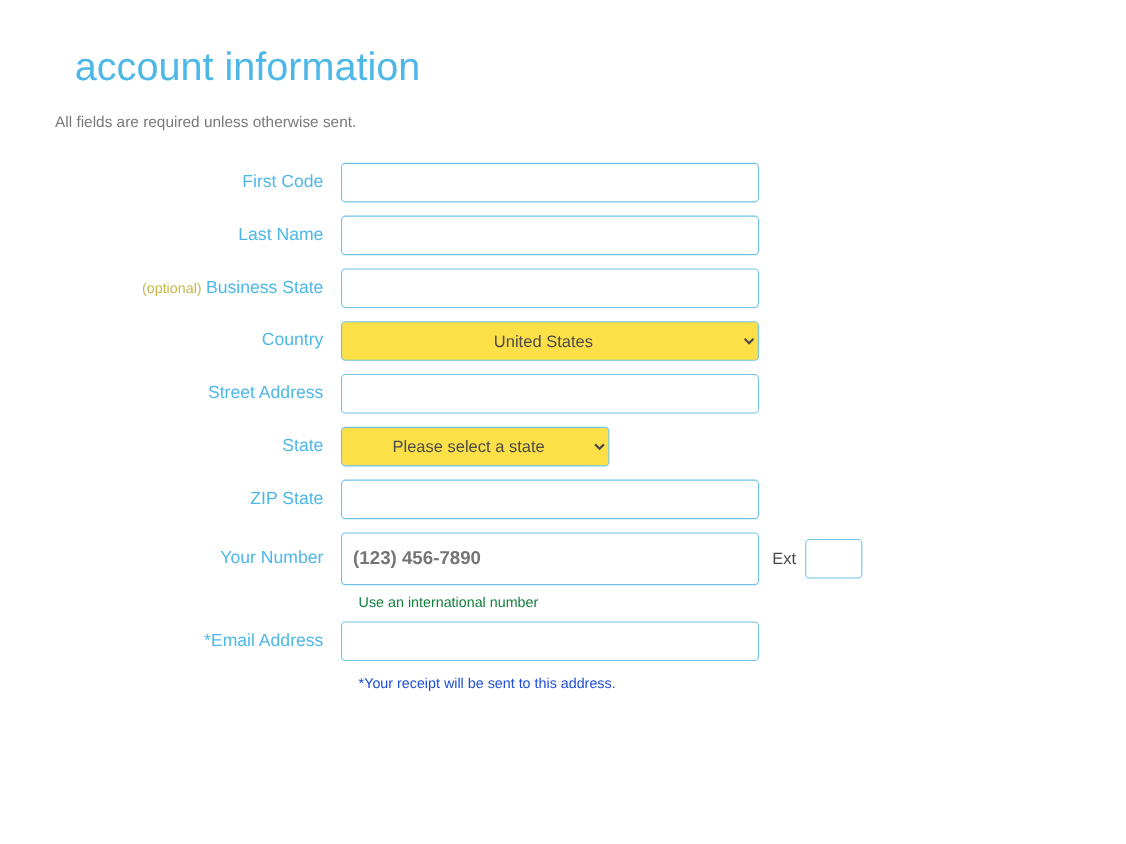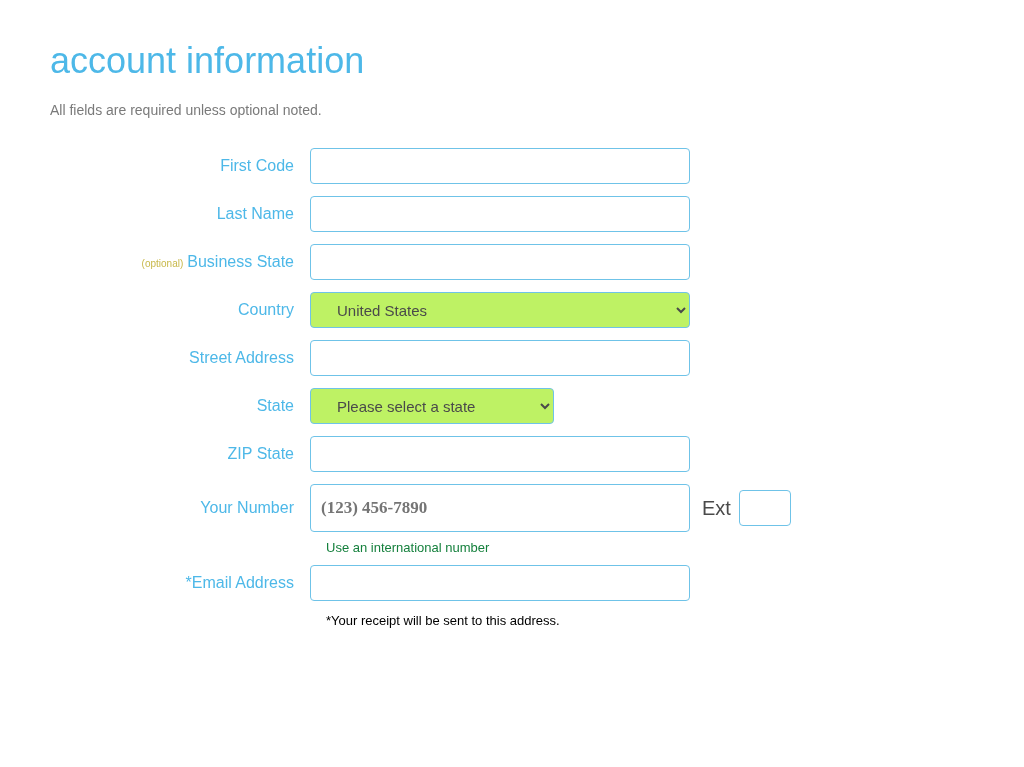--- a/index.html
+++ b/index.html
@@ -13,20 +13,21 @@
       background: #ffffff;
       color: #4a4a4a;
       padding: 40px 50px;
     }
 
     h1 {
       color: #4db8e8;
       font-size: 36px;
       font-weight: 300;
       margin-bottom: 20px;
+      margin-left: 18px;
     }
 
     .subtitle {
       color: #7a7a7a;
       font-size: 14px;
       margin-bottom: 30px;
     }
 
     .form-container {
       max-width: 900px;
@@ -43,47 +44,48 @@
       text-align: right;
       padding-right: 16px;
       color: #4db8e8;
       font-size: 16px;
       font-weight: 400;
       flex-shrink: 0;
     }
 
     .optional-tag {
       color: #c8b84a;
-      font-size: 10px;
+      font-size: 13px;
       margin-right: 4px;
     }
 
     .form-input {
       width: 380px;
       height: 36px;
       border: 1.5px solid #6fc3e8;
       border-radius: 4px;
       padding: 6px 10px;
       font-size: 15px;
       color: #4a4a4a;
       outline: none;
       background: #ffffff;
     }
 
     .form-select {
       width: 380px;
       height: 36px;
       border: 1.5px solid #6fc3e8;
       border-radius: 4px;
-      padding: 6px 22px;
+      padding: 6px 4px;
       font-size: 15px;
       color: #4a4a4a;
-      background: #bef264;
+      background: #fde047;
       outline: none;
       appearance: auto;
+      text-align: center;
     }
 
     .state-select {
       width: 244px;
     }
 
     .phone-row {
       display: flex;
       align-items: center;
       gap: 8px;
@@ -93,26 +95,25 @@
       width: 380px;
       height: 36px;
       border: 1.5px solid #6fc3e8;
       border-radius: 4px;
       padding: 23px 10px;
       font-size: 17px;
       font-weight: 600;
       color: #a21caf;
       outline: none;
       background: #ffffff;
-      font-family: Liberation Serif, serif;
     }
 
     .ext-label {
       color: #4a4a4a;
-      font-size: 20px;
+      font-size: 15px;
       margin-left: 4px;
     }
 
     .ext-input {
       width: 52px;
       height: 36px;
       border: 1.5px solid #6fc3e8;
       border-radius: 4px;
       padding: 6px 6px;
       font-size: 14px;
@@ -123,32 +124,32 @@
 
     .helper-text {
       color: #15803d;
       font-size: 13px;
       margin-left: 276px;
       margin-bottom: 10px;
       margin-top: -4px;
     }
 
     .receipt-note {
-      color: #000000;
+      color: #1d4ed8;
       font-size: 13px;
       margin-left: 276px;
       margin-top: 2px;
     }
   </style>
 </head>
 <body>
 
 <div class="form-container">
   <h1>account information</h1>
-  <p class="subtitle">All fields are required unless optional noted.</p>
+  <p class="subtitle">All fields are required unless otherwise sent.</p>
 
   <div class="form-row">
     <label class="form-label">First Code</label>
     <input class="form-input" type="text" value="" style="">
   </div>
 
   <div class="form-row">
     <label class="form-label">Last Name</label>
     <input class="form-input" type="text" value="" style="">
   </div>

